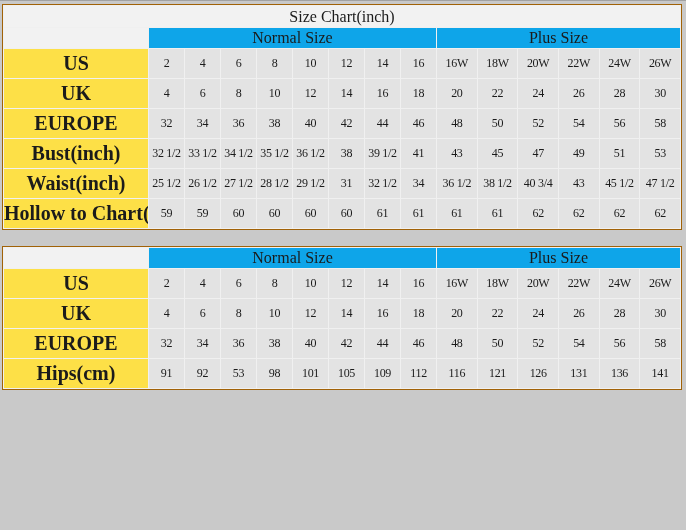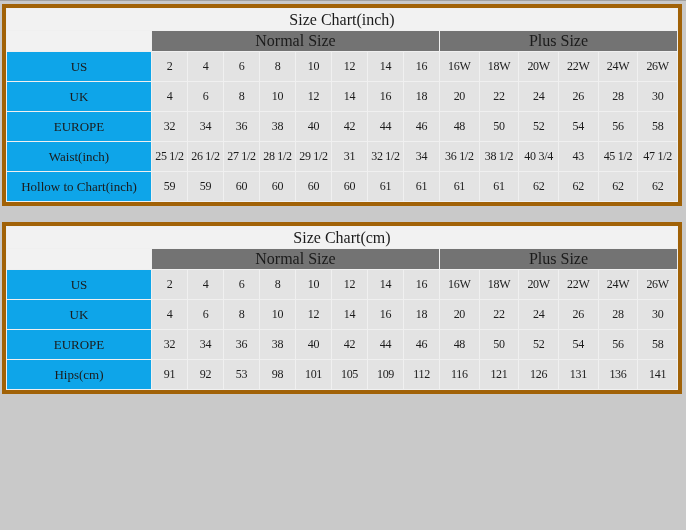--- a/index.html
+++ b/index.html
@@ -15,37 +15,37 @@
     width: 686px; height: 530px;
     padding: 3px 4px 0 2px;
     border-top: 1px solid #a2a2a2;
   }
   table.size-table {
     table-layout: fixed;
     width: 680px;
     border-collapse: separate;
     border-spacing: 1px;
     background: #f0f0f0;           
-    border: 4px solid #a16207;
+    border: 1px solid #a16207;
     margin-bottom: 16px;
   }
   table.size-table td {
     text-align: center;
     vertical-align: middle;
     padding: 0;
     overflow: hidden;
     white-space: nowrap;
   }
   tr.row-title   { height: 21px; }
   tr.row-sections{ height: 20px; }
   tbody.body tr  { height: 29px; }
   td.title   { background: #f2f2f2; font-size: 16px; }
   td.corner  { background: #f2f2f2; }
-  td.sec     { background: #737373; font-size: 16px; }
-  td.lbl     { background: #0ea5e9; font-size: 13px; }
+  td.sec     { background: #0ea5e9; font-size: 16px; }
+  td.lbl     { background: #fde047; font-size: 20px; font-weight: bold; }
   td.val     { background: #e3e3e3; font-size: 12px; letter-spacing: -0.3px; }
   col.c-label { width: 144px; }
   col.c-n     { width: 35px; }
   
 </style>
 </head>
 <body>
 
 <div class="panel">
 
@@ -123,20 +123,37 @@
           <td class="val">44</td>
           <td class="val">46</td>
           <td class="val">48</td>
           <td class="val">50</td>
           <td class="val">52</td>
           <td class="val">54</td>
           <td class="val">56</td>
           <td class="val">58</td>
         </tr>
         <tr>
+          <td class="lbl">Bust(inch)</td>
+          <td class="val">32 1/2</td>
+          <td class="val">33 1/2</td>
+          <td class="val">34 1/2</td>
+          <td class="val">35 1/2</td>
+          <td class="val">36 1/2</td>
+          <td class="val">38</td>
+          <td class="val">39 1/2</td>
+          <td class="val">41</td>
+          <td class="val">43</td>
+          <td class="val">45</td>
+          <td class="val">47</td>
+          <td class="val">49</td>
+          <td class="val">51</td>
+          <td class="val">53</td>
+        </tr>
+        <tr>
           <td class="lbl">Waist(inch)</td>
           <td class="val">25 1/2</td>
           <td class="val">26 1/2</td>
           <td class="val">27 1/2</td>
           <td class="val">28 1/2</td>
           <td class="val">29 1/2</td>
           <td class="val">31</td>
           <td class="val">32 1/2</td>
           <td class="val">34</td>
           <td class="val">36 1/2</td>
@@ -178,23 +195,20 @@
         <col class="c-n">
         <col class="c-n">
       <col class="c-p">
         <col class="c-p">
         <col class="c-p">
       <col class="c-p">
         <col class="c-p">
         <col class="c-p">
     </colgroup>
     <tbody>
-      <tr class="row-title">
-        <td colspan="15" class="title">Size Chart(cm)</td>
-      </tr>
       <tr class="row-sections">
         <td class="corner"></td>
         <td colspan="8" class="sec">Normal Size</td>
         <td colspan="6" class="sec">Plus Size</td>
       </tr>
     </tbody>
     <tbody class="body">
         <tr>
           <td class="lbl">US</td>
           <td class="val">2</td>

